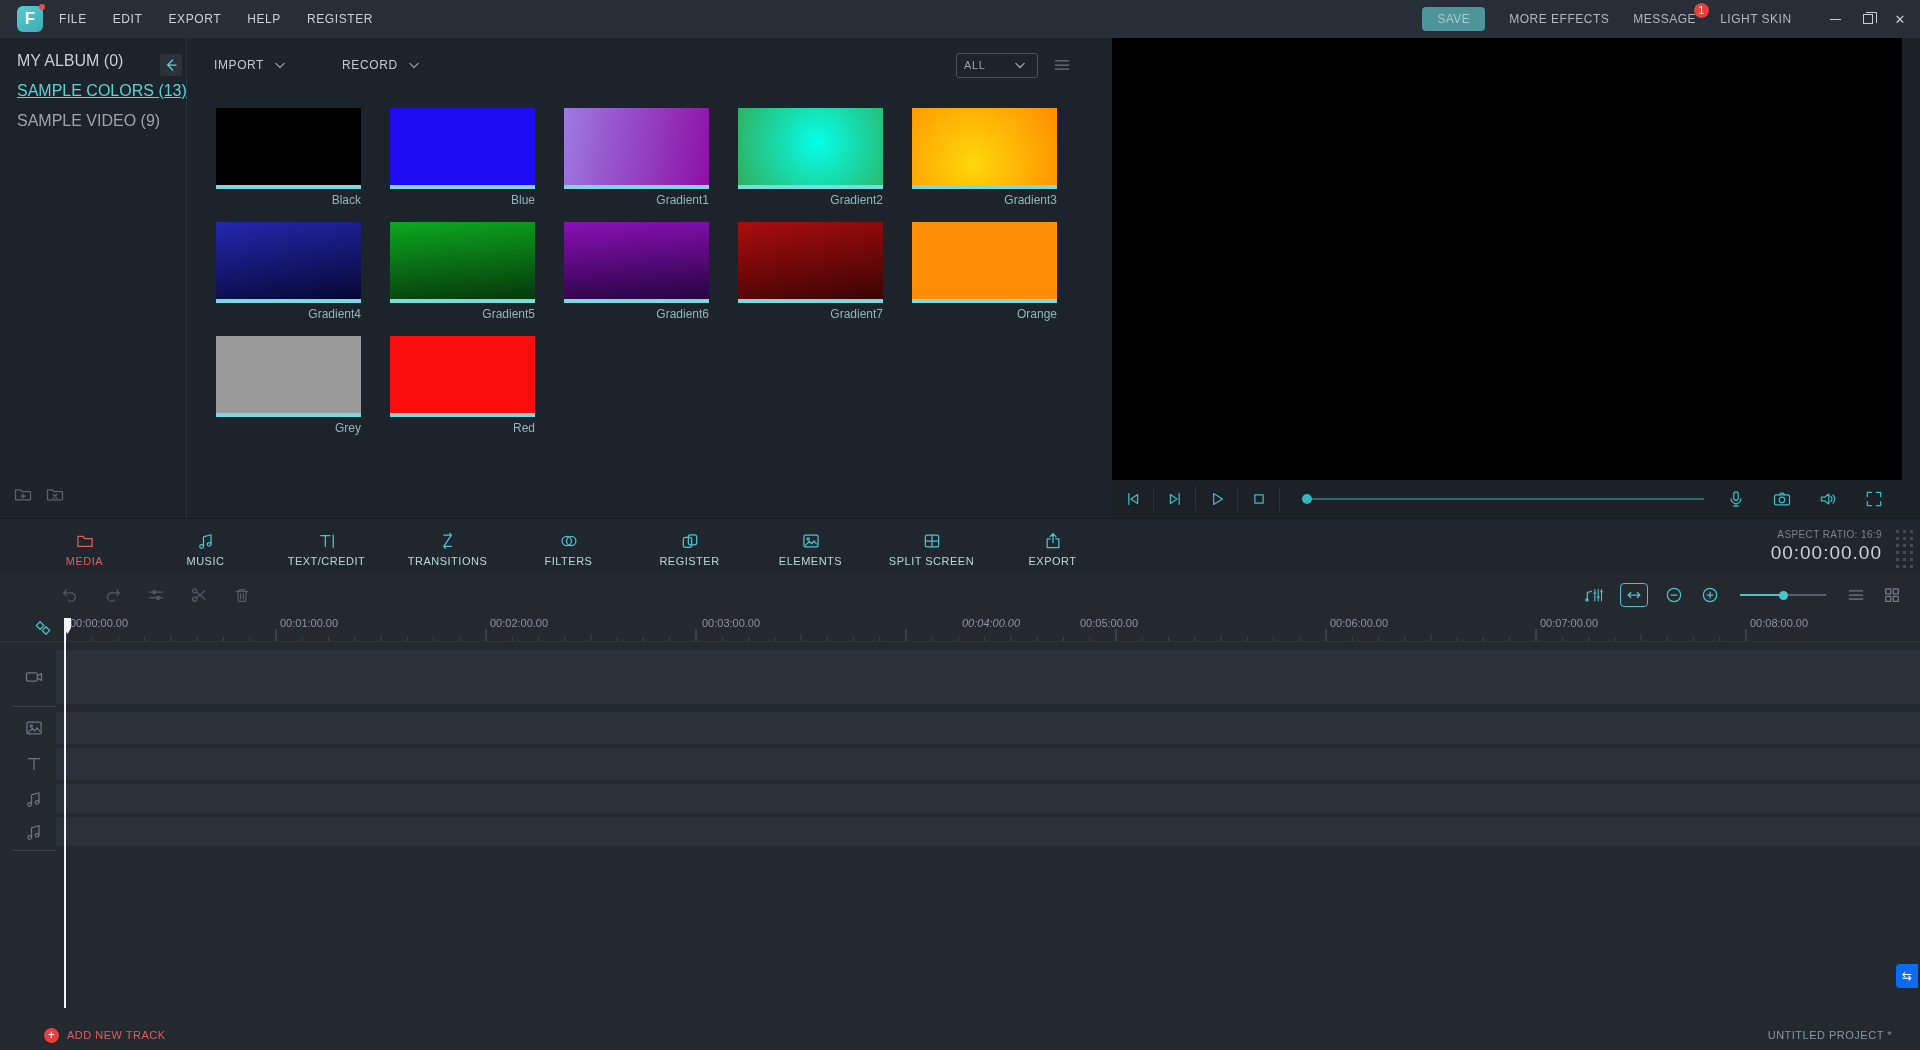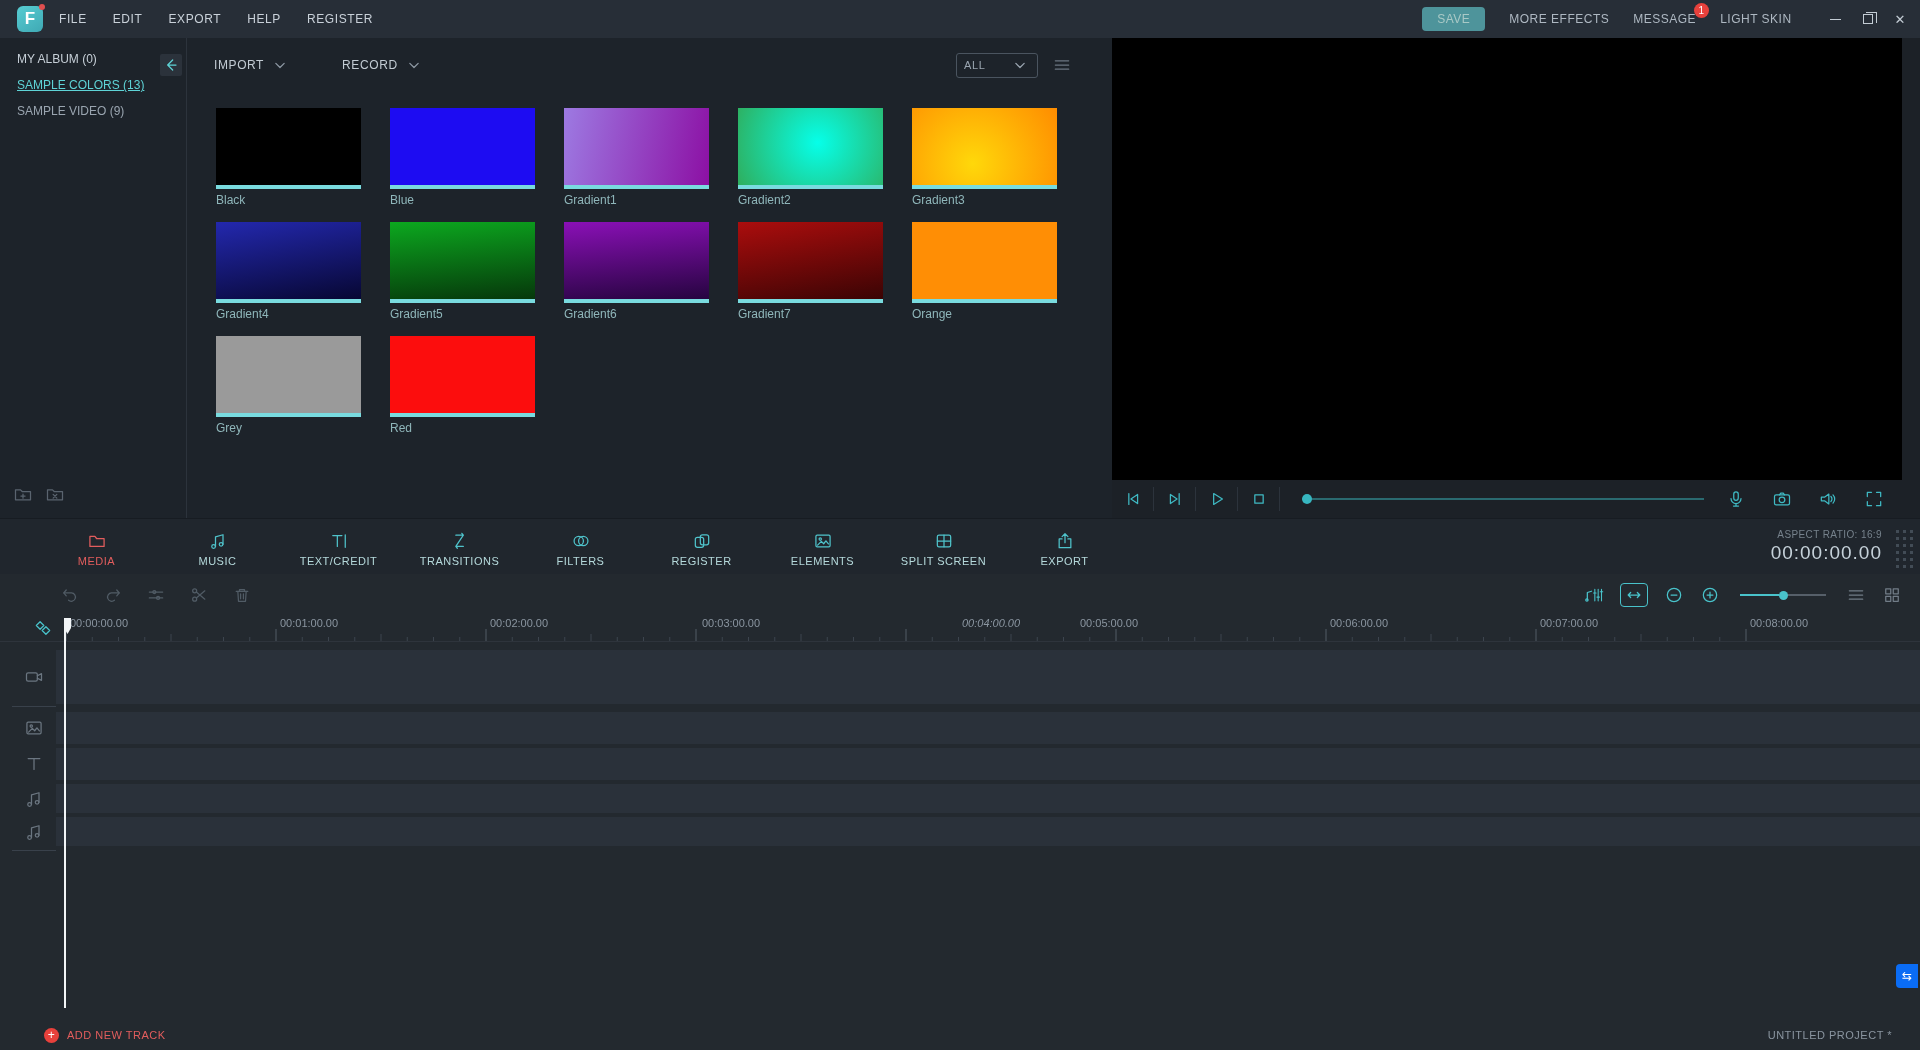--- a/index.html
+++ b/index.html
@@ -28,54 +28,54 @@
   .win-ctl { display:flex; align-items:center; gap:22px; margin-left:14px; color:#c3ccd4; }
   .win-min { width:11px; height:1px; background:#c3ccd4; }
   .win-max { width:10px; height:10px; border:1px solid #c3ccd4; position:relative; }
   .win-max:before { content:""; position:absolute; left:2px; top:-3px; width:10px; height:10px; border:1px solid #c3ccd4; border-left:none; border-bottom:none; }
   .win-close { font-size:13px; line-height:1; }
 
   
   .main { position:absolute; left:0; top:38px; width:1920px; height:480px; }
   .media-panel { position:absolute; left:0; top:0; width:1112px; height:480px; background:#1d232a; }
   .albums { position:absolute; left:0; top:0; width:187px; height:480px; border-right:1px solid #2c333c; }
-  .album-item { font-size:12px; color:#9aa5b0; padding:6px 0 6px 17px; cursor:pointer; white-space:nowrap; }
+  .album-item { font-size:16px; color:#9aa5b0; padding:6px 0 6px 17px; cursor:pointer; white-space:nowrap; }
   .album-item.first { color:#c6cfd7; padding-top:14px; }
   .album-item.selected { color:#5ed3d6; text-decoration:underline; }
   .collapse-btn { position:absolute; right:4px; top:16px; width:22px; height:22px; background:#2b323b;
     color:#5ed3d6; display:flex; align-items:center; justify-content:center; border-radius:2px; }
   .album-tools { position:absolute; left:13px; bottom:14px; display:flex; gap:12px; color:#5a646f; }
   .library { position:absolute; left:188px; top:0; width:924px; height:480px; }
   .lib-header { position:absolute; left:26px; right:40px; top:14px; height:26px; display:flex; align-items:center;
     font-size:12px; letter-spacing:.6px; color:#c2cbd3; }
   .lib-btn { display:flex; align-items:center; gap:6px; margin-right:52px; cursor:pointer; }
   .lib-btn .ic { color:#8d98a3; }
   .filter-box { margin-left:auto; width:82px; height:25px; border:1px solid #4a545f; border-radius:3px;
     display:flex; align-items:center; font-size:11px; color:#9aa5b0; padding:0 7px; justify-content:space-between; }
   .viewmode { margin-left:14px; color:#6b7681; }
   .grid { position:absolute; left:28px; top:70px; display:grid; grid-template-columns:repeat(5,145px);
     column-gap:29px; row-gap:15px; }
-  .swatch-item { width:145px; cursor:pointer; }
+  .swatch-item { width:145px; cursor:pointer;text-align:right; }
   .swatch { width:145px; height:81px; border-bottom:4px solid #79dbdf; }
   .swatch-label { margin-top:4px; font-size:12px; color:#8fb6ba; }
 
   .preview { position:absolute; left:1112px; top:0; width:808px; height:480px; background:#1c2127; }
   .screen { position:absolute; left:0; top:0; width:790px; height:442px; background:#000; }
   .pv-controls { position:absolute; left:0; top:442px; width:790px; height:38px; background:#1c2127;
     display:flex; align-items:center; color:#3fbac4; }
   .pv-btn { width:42px; height:24px; display:flex; align-items:center; justify-content:center; border-right:1px solid #2c333c; }
   .pv-btn:first-child { border-left:none; }
   .pv-slider { flex:1; margin:0 22px; height:2px; background:#2a6a70; position:relative; }
   .pv-slider .knob { position:absolute; left:0; top:-4px; width:10px; height:10px; border-radius:50%; background:#37b6c0; }
   .pv-tools { display:flex; align-items:center; gap:26px; padding-right:18px; }
 
   
   .tabbar { position:absolute; left:0; top:518px; width:1920px; height:56px; background:#20262d;
     display:flex; align-items:center; border-top:1px solid #171c22; }
-  .tabs { display:flex; align-items:flex-start; padding-left:36px; }
+  .tabs { display:flex; align-items:flex-start; padding-left:24px; }
   .tab { width:121px; display:flex; flex-direction:column; align-items:center; gap:4px; cursor:pointer;
     color:#4fc3cb; padding-top:5px; }
   .tab .tab-label { font-size:11px; letter-spacing:.5px; color:#b5d9db; white-space:nowrap; }
   .tab.active { color:#e25d5d; }
   .tab.active .tab-label { color:#e25d5d; }
   .tab-right { margin-left:auto; display:flex; align-items:center; padding-right:6px; }
   .tc-block { text-align:right; }
   .aspect { font-size:10px; color:#76828c; letter-spacing:.4px; }
   .timecode { font-size:19px; color:#c6d2da; letter-spacing:1px; margin-top:2px; }
   .dots-handle { width:22px; height:42px; margin-left:10px;

